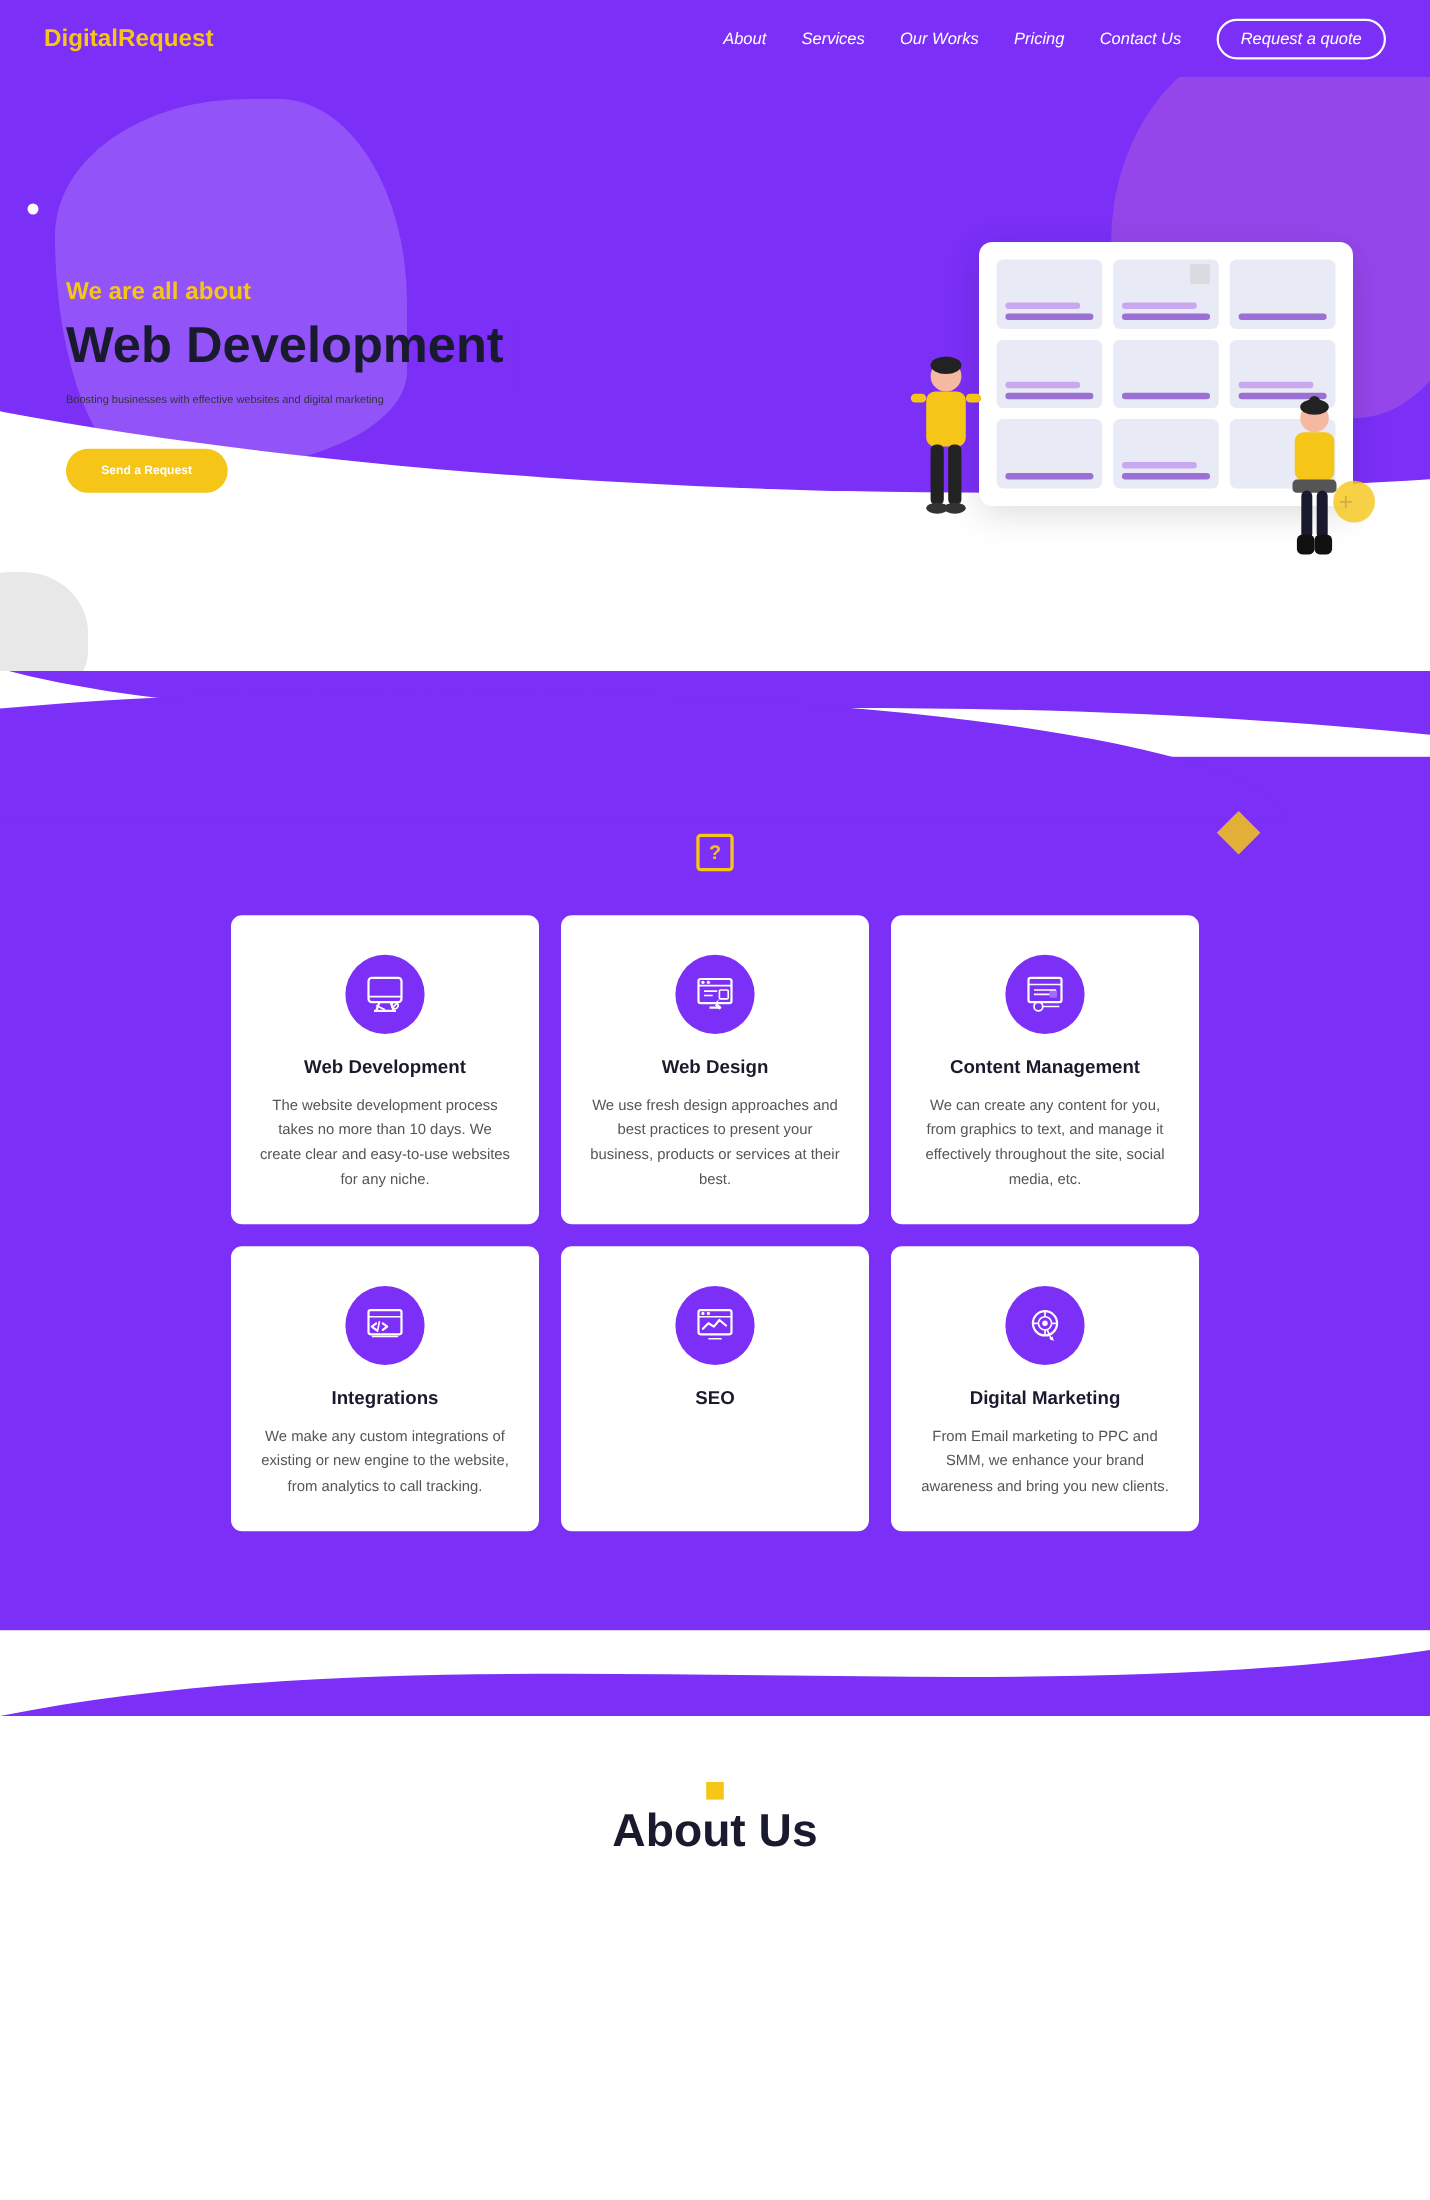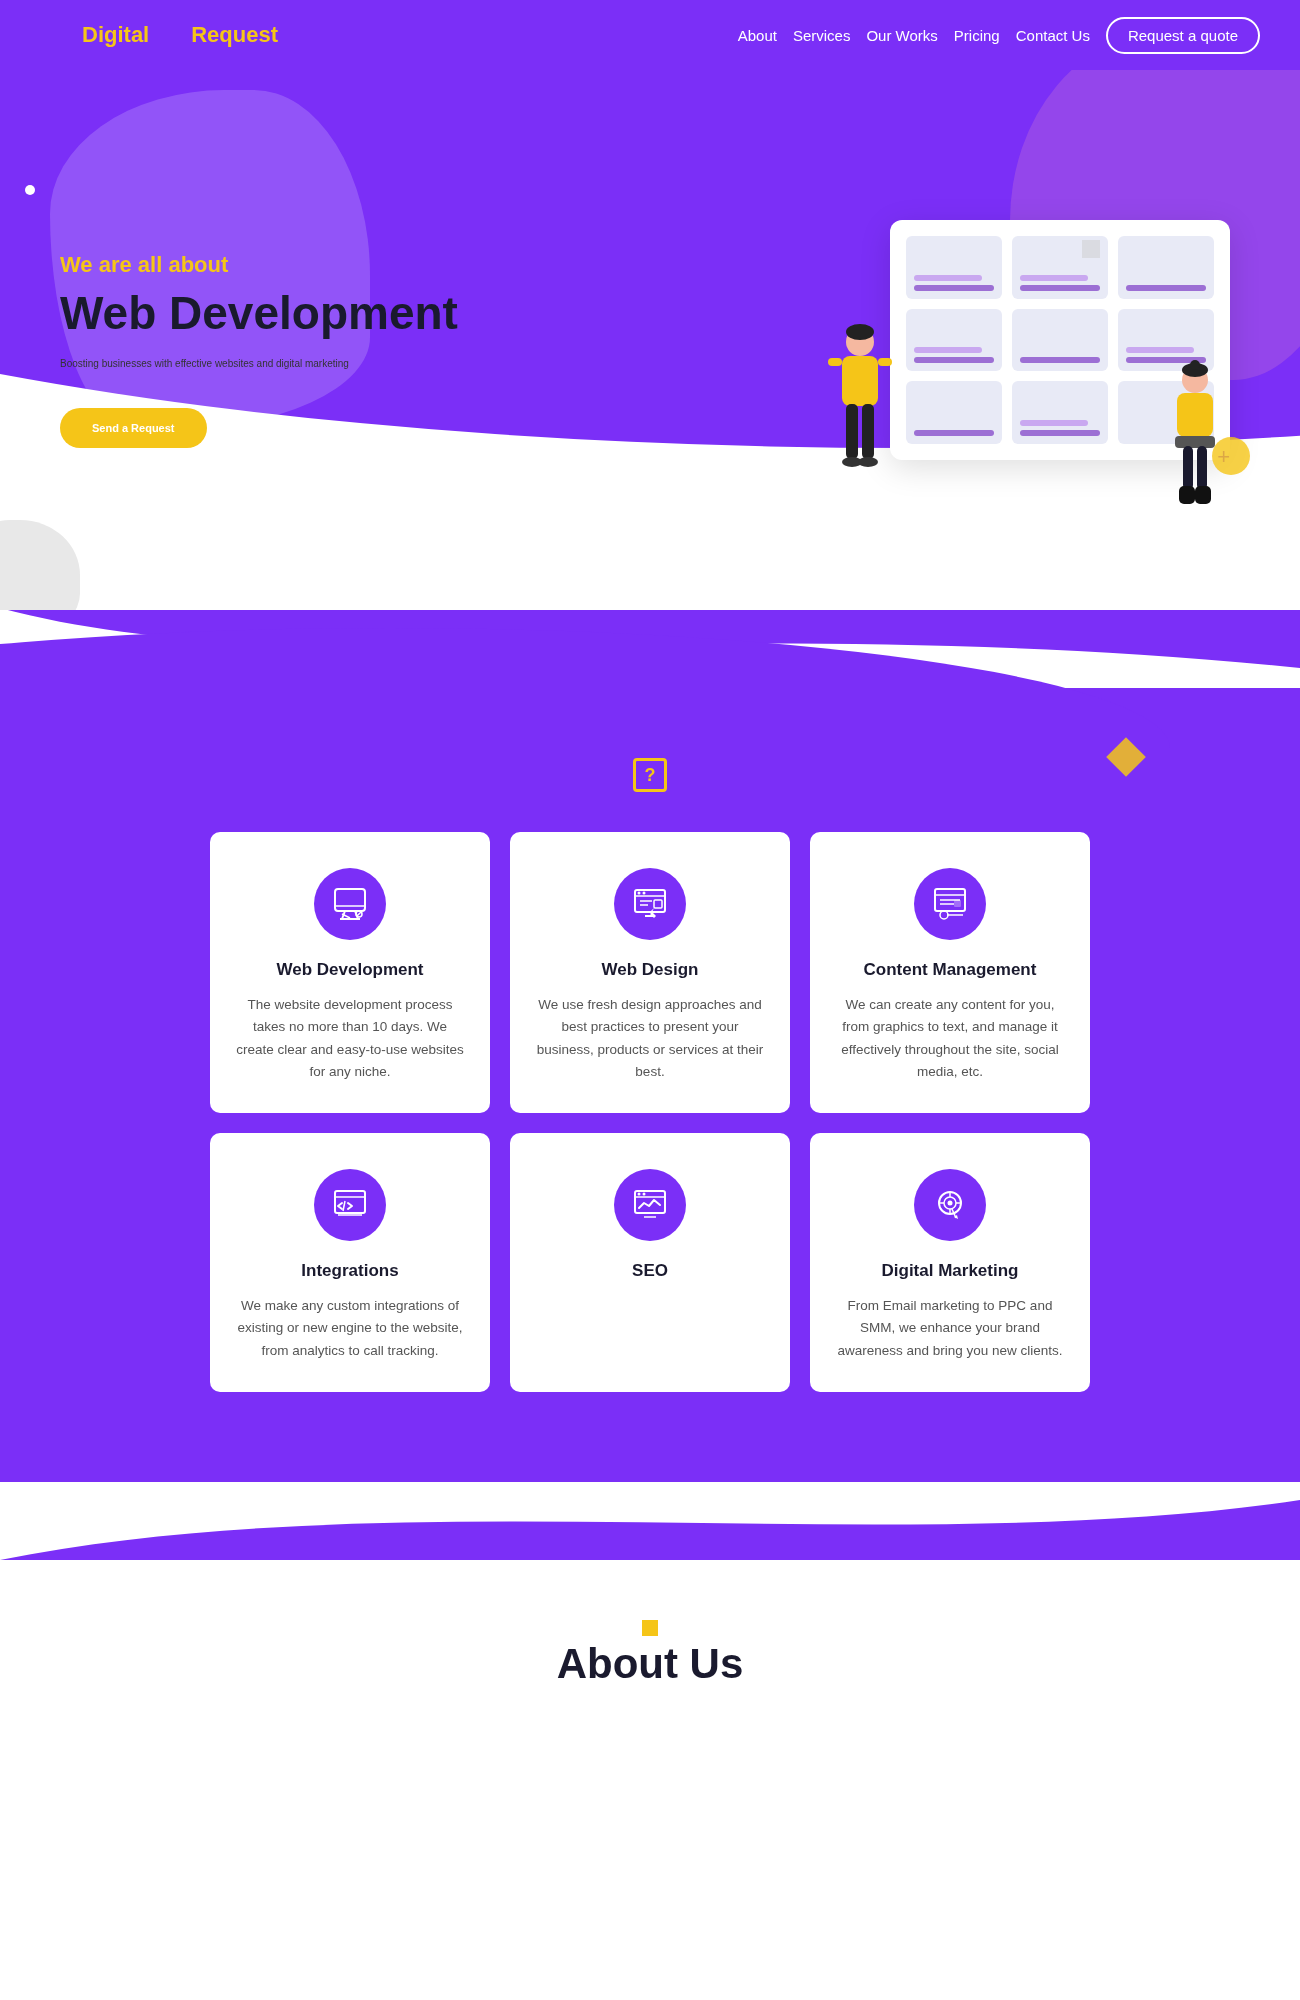--- a/index.html
+++ b/index.html
@@ -10,22 +10,22 @@
       display: flex;
       align-items: center;
       justify-content: space-between;
       padding: 0 40px;
       height: 70px;
       background: #7b2ff7;
       position: relative;
       z-index: 10;
     }
     .logo { font-size: 22px; font-weight: 800; color: #fff; }
-    .logo span { color: #f5c518; margin-left: 42px; }
-    .nav-links { display: flex; gap: 16px; align-items: center; }
+    .logo span { color: #f5c518; }
+    .nav-links { display: flex; gap: 32px; align-items: center; font-style: italic; }
     .nav-links a {
       color: #fff;
       text-decoration: none;
       font-size: 15px;
       font-weight: 500;
     }
     .nav-btn {
       border: 2px solid #fff;
       border-radius: 25px;
       padding: 8px 20px;

